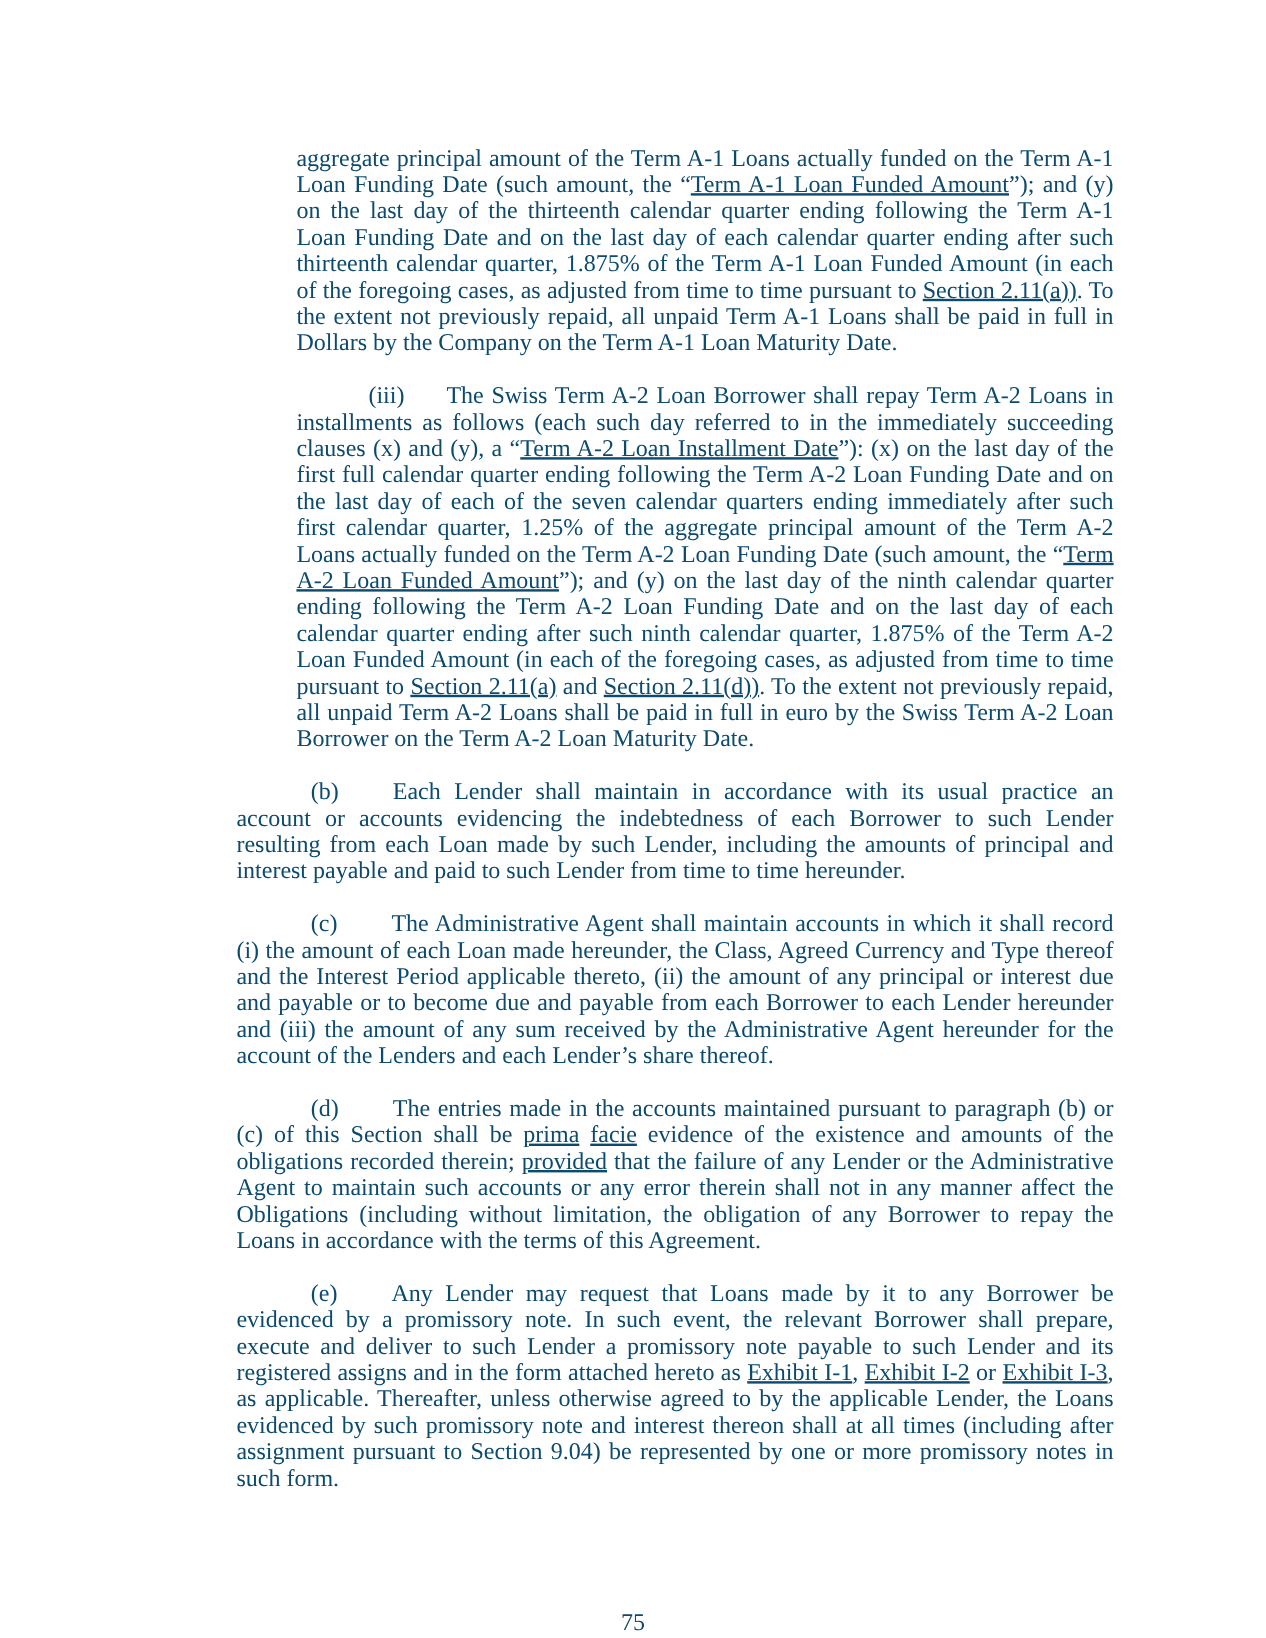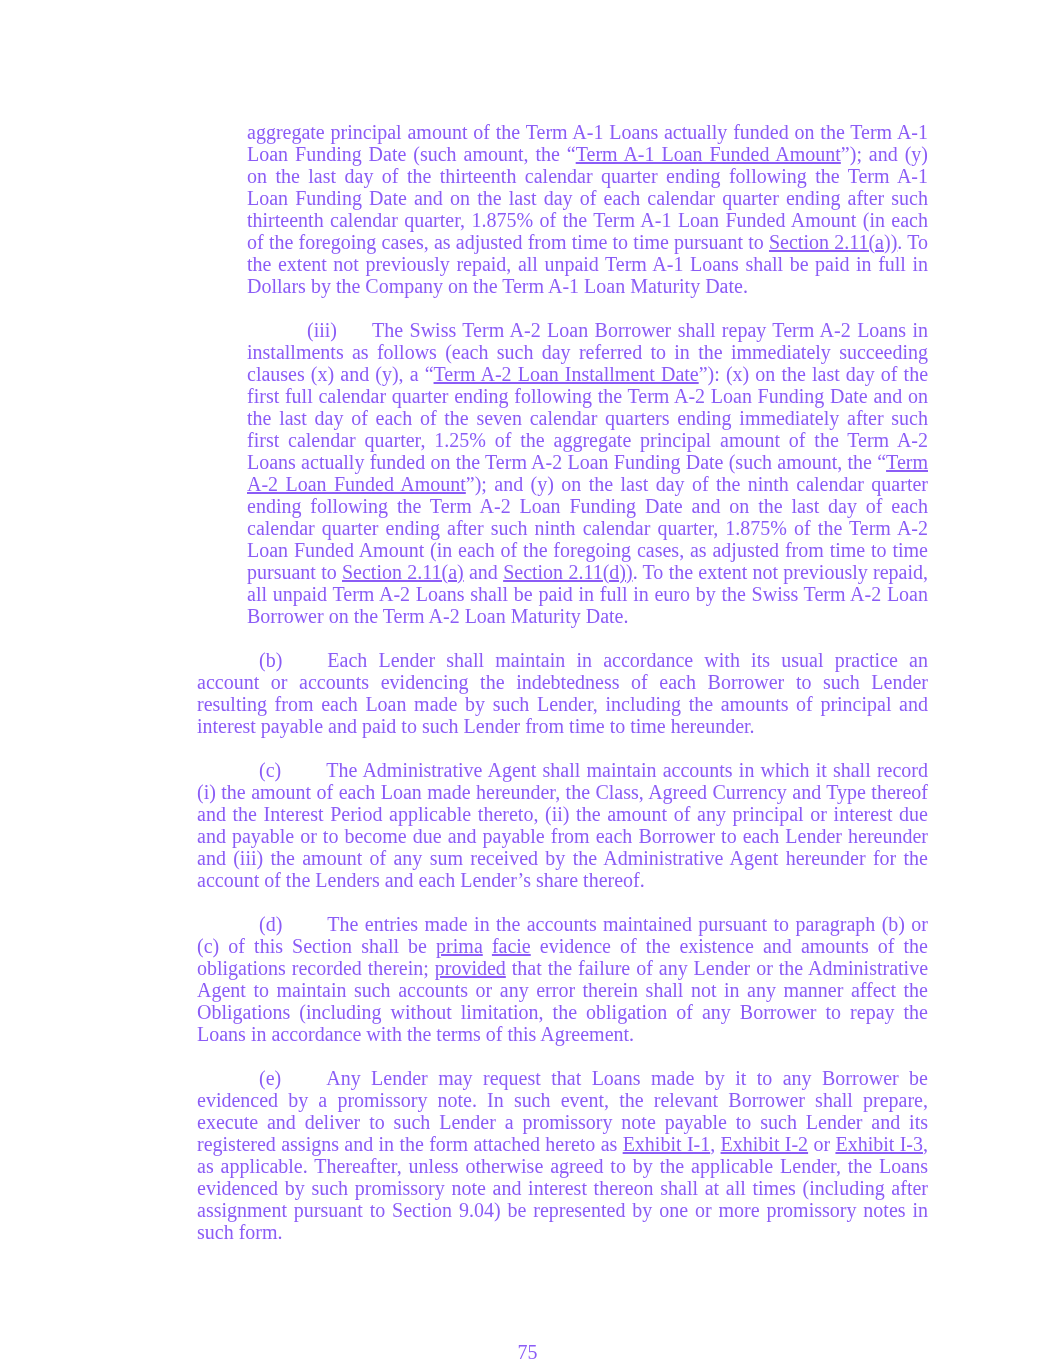--- a/index.html
+++ b/index.html
@@ -1,21 +1,21 @@
 <!DOCTYPE html>
 <html><head>
 <meta charset="utf-8">
 <style>
   html, body { margin: 0; padding: 0; background: #ffffff; }
   .page {
     position: relative;
     width: 1055px;
     height: 1365px;
     background: #ffffff;
-    color: #8b5cf6;
+    color: #0c4a6e;
     font-family: "Liberation Serif", "DejaVu Serif", serif;
     font-size: 20px;
     line-height: 22px;
     overflow: hidden;
   }
   .content {
     position: absolute;
     left: 185px;
     top: 121px;
     width: 743px;

